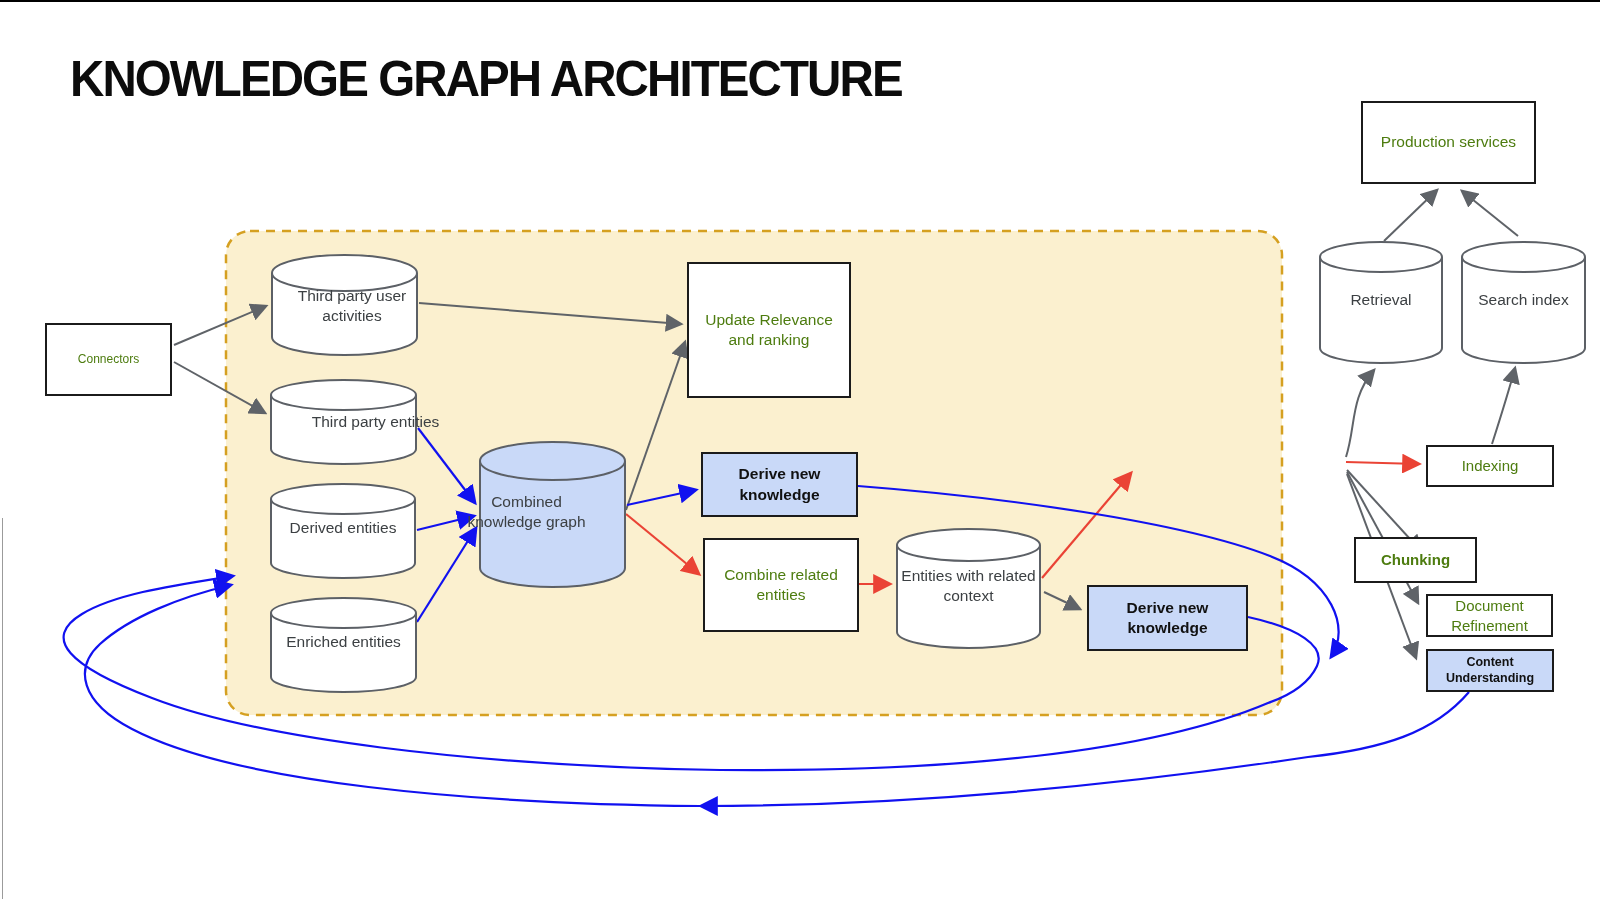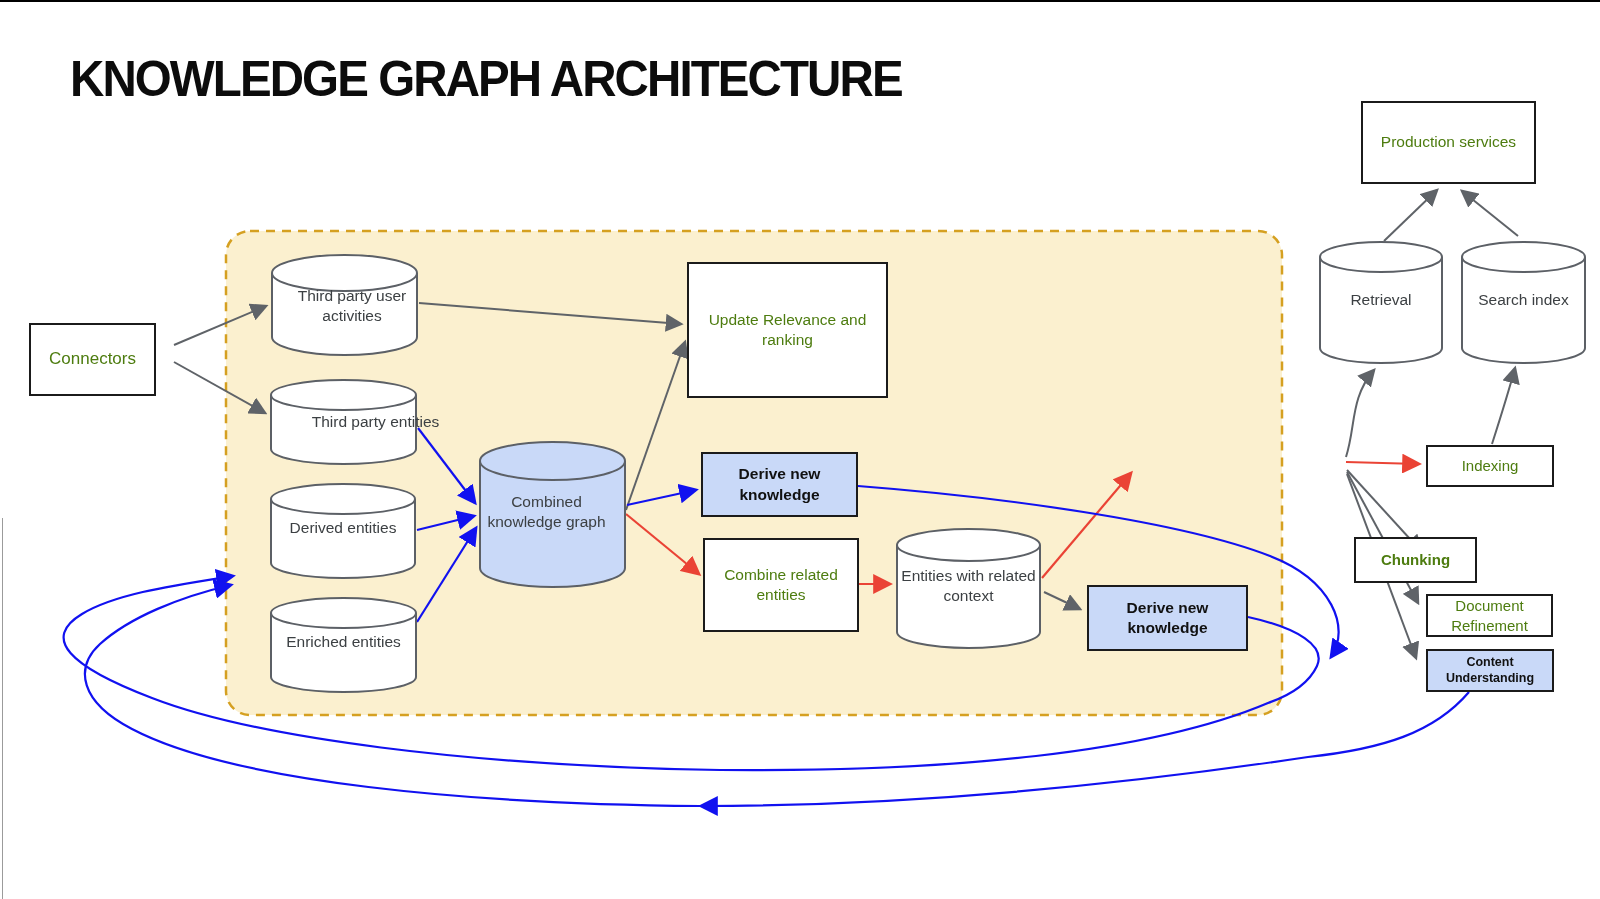--- a/index.html
+++ b/index.html
@@ -107,23 +107,23 @@
         <path d="M1320,257 A61,15 0 0 1 1442,257 L1442,348 A61,15 0 0 1 1320,348 Z" fill="#fff"></path>
         <path d="M1320,257 A61,15 0 0 0 1442,257" fill="none"></path>
       </g>
       <g>
         <path d="M1462,257 A61.5,15 0 0 1 1585,257 L1585,348 A61.5,15 0 0 1 1462,348 Z" fill="#fff"></path>
         <path d="M1462,257 A61.5,15 0 0 0 1585,257" fill="none"></path>
       </g>
     </g>
   </svg>
 
-  <div class="box" style="left:29px;top:323px;width:127px;height:73px;font-size:17px;">Connectors</div>
+  <div class="box" style="left:45px;top:323px;width:127px;height:73px;font-size:12px;">Connectors</div>
 
-  <div class="box" style="left:687px;top:262px;width:201px;height:136px;">Update Relevance and ranking</div>
+  <div class="box" style="left:687px;top:262px;width:164px;height:136px;">Update Relevance and ranking</div>
 
   <div class="box blue" style="left:701px;top:452px;width:157px;height:65px;">Derive new knowledge</div>
 
   <div class="box" style="left:703px;top:538px;width:156px;height:94px;">Combine related entities</div>
 
   <div class="box blue" style="left:1087px;top:585px;width:161px;height:66px;">Derive new knowledge</div>
 
 
   <div class="box" style="left:1361px;top:101px;width:175px;height:83px;">Production services</div>
 
@@ -132,18 +132,18 @@
   <div class="box small" style="left:1354px;top:537px;width:123px;height:46px;font-weight:bold;">Chunking</div>
 
   <div class="box small" style="left:1426px;top:594px;width:127px;height:43px;">Document Refinement</div>
 
   <div class="box blue tiny" style="left:1426px;top:649px;width:128px;height:43px;">Content Understanding</div>
 
   <div class="lbl" style="left:272px;top:277px;width:145px;height:58px;padding-left:15px;">Third party user activities</div>
   <div class="lbl" style="left:271px;top:393px;width:145px;height:58px;margin-left:32px;">Third party entities</div>
   <div class="lbl" style="left:271px;top:497px;width:144px;height:62px;">Derived entities</div>
   <div class="lbl" style="left:271px;top:611px;width:145px;height:62px;">Enriched entities</div>
-  <div class="lbl" style="left:480px;top:459px;width:133px;height:106px;">Combined knowledge graph</div>
+  <div class="lbl" style="left:460px;top:459px;width:133px;height:106px;">Combined knowledge graph</div>
   <div class="lbl" style="left:897px;top:543px;width:143px;height:86px;">Entities with related context</div>
   <div class="lbl" style="left:1320px;top:255px;width:122px;height:90px;">Retrieval</div>
   <div class="lbl" style="left:1462px;top:255px;width:123px;height:90px;">Search index</div>
 
 </div>
 
 </body></html>

